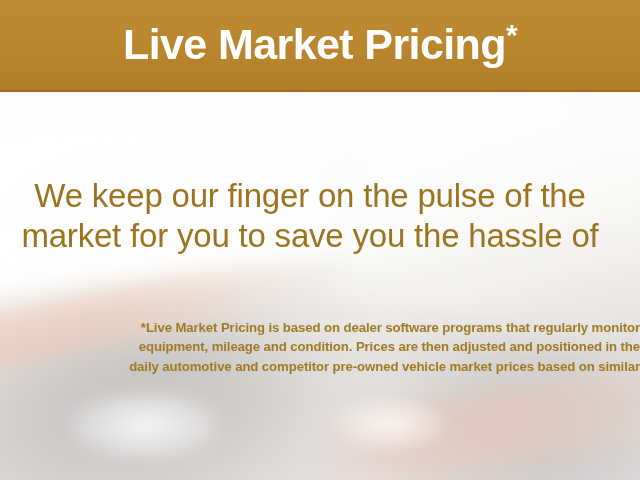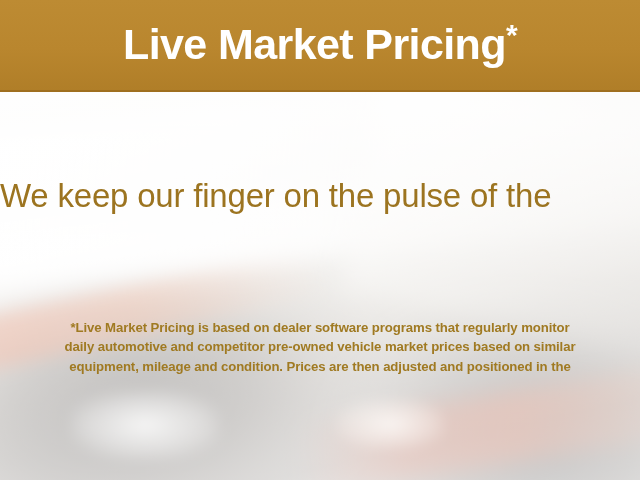--- a/index.html
+++ b/index.html
@@ -212,36 +212,36 @@
     top: 2px;
     left: 0px;
   }
 
   
   .headline {
     position: absolute;
     left: 0;
     top: 176px;
     width: 620px;
-    text-align: left;
+    text-align: center;
     color: #9c7420;
     font-size: 33px;
     line-height: 40px;
     letter-spacing: -0.2px;
     font-weight: normal;
   }
   .headline .hl-line { display: block; white-space: nowrap; }
 
   
   .fineprint {
     position: absolute;
     left: 0;
     top: 318px;
     width: 640px;
-    text-align: center;
+    text-align: right;
     color: #a07a22;
     font-size: 13.2px;
     line-height: 19.4px;
     font-weight: bold;
     letter-spacing: -0.1px;
   }
   .fineprint .fp-line { display: block; white-space: nowrap; }
 </style>
 </head>
 <body>
@@ -261,21 +261,22 @@
     <div class="bg-spec-2"></div>
     <div class="bg-veil"></div>
   </div>
 
   <div class="banner">
     <div class="banner-title"><span>Live Market Pricing</span><span class="asterisk">*</span></div>
   </div>
 
   <div class="headline">
     <span class="hl-line">We keep our finger on the pulse of the</span>
+    <span class="hl-line">market for you to save you the hassle of</span>
   </div>
 
   <div class="fineprint">
     <span class="fp-line">*Live Market Pricing is based on dealer software programs that regularly monitor</span>
+    <span class="fp-line">equipment, mileage and condition. Prices are then adjusted and positioned in the</span>
     <span class="fp-line">daily automotive and competitor pre-owned vehicle market prices based on similar</span>
-    <span class="fp-line">equipment, mileage and condition. Prices are then adjusted and positioned in the</span>
   </div>
 
 </div>
 
 </body></html>

